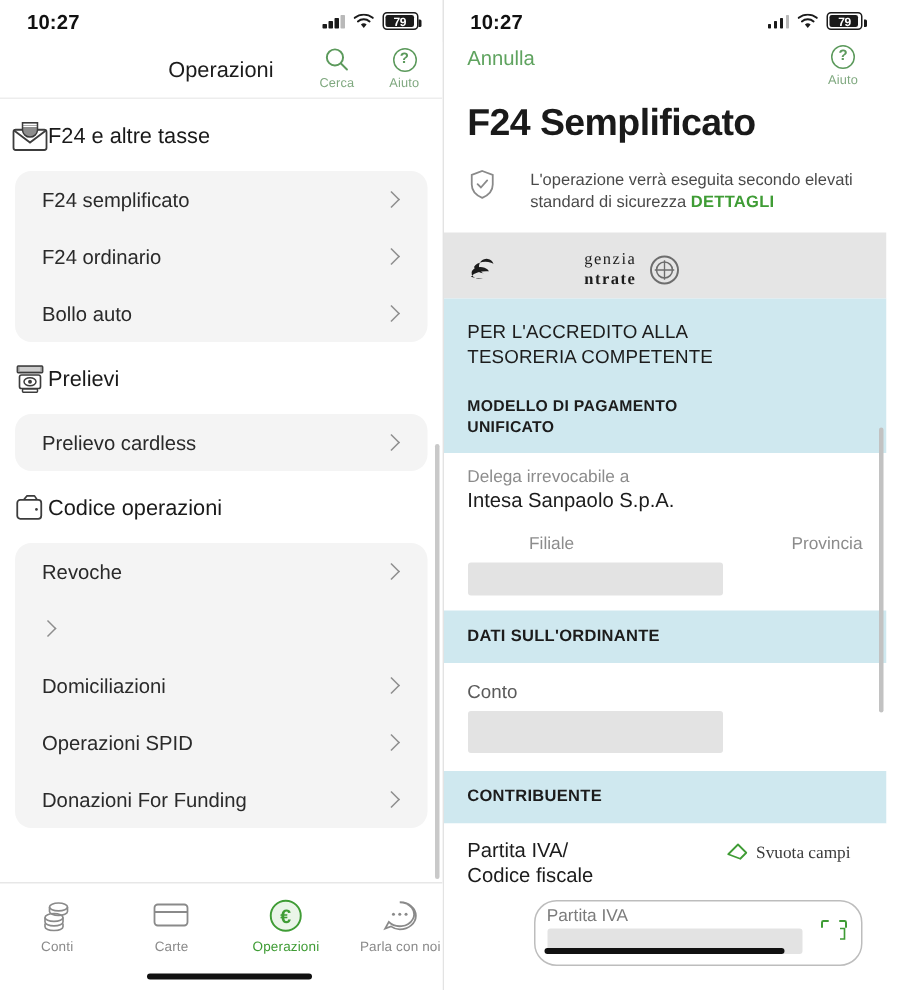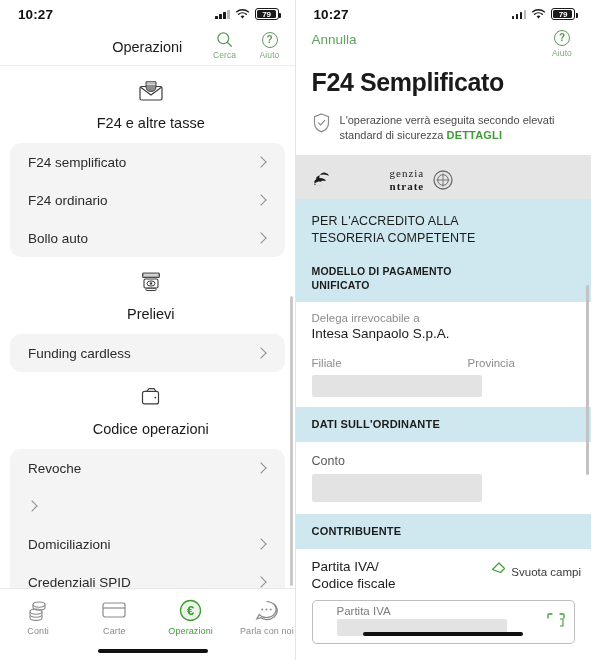--- a/index.html
+++ b/index.html
@@ -54,21 +54,21 @@
     color:#5c9a5c; font-size:10px; line-height:13px; text-align:center; font-weight:600;
   }
 
   
   .listwrap { height: 534px; position: relative; overflow: hidden; background:#fff; }
   .scrollbar {
     position:absolute; right:2px; top:230px; width:3px; height:290px;
     background:#c9c9c9; border-radius:2px;
   }
   .sect-head {
-    display:flex; align-items:center; gap: 13px; padding: 14px 0 12px 7px; flex-direction: column;
+    display:flex; align-items:center; padding: 14px 0 12px 7px;
   }
   .sect-head .sicon { width: 25px; height: 22px; display:flex; align-items:center; justify-content:center; }
   .sect-head .stitle { font-size: 14.5px; color:#1a1a1a; }
 
   .card {
     margin: 0 10px; background: #f4f4f4; border-radius: 11px; overflow:hidden;
   }
   .row {
     height: 38px; display:flex; align-items:center; justify-content:space-between;
     padding: 0 16px 0 18px; cursor: pointer; position: relative;
@@ -96,52 +96,52 @@
 
   
   .r-top { padding: 2px 16px 0 16px; position: relative; height: 34px; }
   .r-top .cancel { font-size: 13.5px; color: #5fa35f; cursor: pointer; }
   .r-top .help { position:absolute; right: 12px; top: 0px; }
   .r-title {
     font-size: 25px; font-weight: 700; color:#1a1a1a; padding: 6px 16px 12px 16px;
     letter-spacing: -.4px;
   }
   .secbanner {
-    display:flex; gap: 10px; padding: 4px 14px 12px 17px; align-items:flex-start;
+    display:flex; gap: 24px; padding: 4px 14px 12px 17px; align-items:flex-start;
   }
   .secbanner .txt { font-size: 11px; color:#4a4a4a; line-height: 1.35; }
   .secbanner .txt b { color:#3f9c35; font-weight:700; letter-spacing:.2px; }
 
   .form { position:relative; }
   .band { background:#cfe8ef; padding: 10px 16px; }
   .band.tall { padding: 11px 16px 14px 16px; }
   .band .bl { font-size: 10.5px; font-weight:700; color:#1c1c1c; letter-spacing:.2px; line-height:1.35; }
   .band .bbig { font-size: 12.5px; color:#1c1c1c; line-height: 1.4; letter-spacing:.1px; }
 
   .logoblock { background:#e5e5e5; padding: 10px 16px 4px 16px; }
   .ae-logo { display:flex; align-items:center; gap: 6px; }
   .ae-word { font-family: "Liberation Serif", serif; font-size: 11px; color:#1c1c1c; line-height: 1.15; letter-spacing: 1px; }
   .ae-word .big { font-weight: 700; }
 
   .fsec { padding: 10px 16px 4px 16px; background:#fff; }
   .flabel { font-size: 11.5px; color:#8c8c8c; margin-bottom: 2px; }
   .fvalue { font-size: 13.5px; color:#1c1c1c; }
   .finput { height: 22px; background:#e3e3e3; border-radius: 2px; margin-top: 4px; }
-  .frow { display:flex; gap: 16px; }
+  .frow { display:flex; gap: 35px; justify-content: flex-end; }
   .frow .c1 { width: 140px; }
 
   .contrib-body { background:#fff; padding: 10px 16px 0 16px; position:relative; }
   .cl { font-size: 13.5px; color:#1c1c1c; line-height: 1.25; }
   .svuota {
-    position:absolute; right: 10px; top: 10px; display:flex; align-items:flex-end; gap:5px; cursor:pointer;
+    position:absolute; right: 24px; top: 10px; display:flex; align-items:center; gap:5px; cursor:pointer;font-family:Liberation Serif, serif;
   }
   .svuota .slbl { font-size: 11.5px; color:#3a3a3a; }
   .fieldbox {
-    margin-top: 8px; border: 1px solid #bdbdbd; border-radius: 5px; height: 44px;
-    position: relative; padding: 4px 24px;
+    margin-top: 8px; border: 1px solid #bdbdbd; border-radius: 15px; height: 44px;
+    position: relative; padding: 4px 8px; margin-left: 44px;
   }
   .fieldbox .fbl { font-size: 11.5px; color:#7b7b7b; }
   .fieldbox .fbi { height: 17px; background:#e3e3e3; margin-top:2px; width: 170px; border-radius:2px; }
   .fieldbox .scanic { position:absolute; right: 8px; top: 11px; }
   .homeind-r {
     position:absolute; bottom: 8px; left:50%; transform:translateX(-50%);
     width:160px; height:4.5px; background:#111; border-radius:3px; z-index: 6;
   }
   .r-scrollbar {
     position:absolute; right:2px; top:130px; width:3px; height:190px;
@@ -235,21 +235,21 @@
             <rect x="4" y="7" width="14" height="9" rx="1.4" stroke="#3c3c3c" stroke-width="1.1" fill="#fff"></rect>
             <ellipse cx="11" cy="11.5" rx="4" ry="2.6" stroke="#3c3c3c" stroke-width="1" fill="none"></ellipse>
             <circle cx="11" cy="11.5" r="1.3" fill="#3c3c3c"></circle>
             <rect x="6" y="16.3" width="10" height="2.2" rx=".6" stroke="#3c3c3c" stroke-width="1" fill="#fff"></rect>
           </svg>
         </div>
         <div class="stitle">Prelievi</div>
       </div>
       <div class="card">
         <div class="row">
-          <span class="rlbl">Funding cardless</span>
+          <span class="rlbl">Prelievo cardless</span>
           <span class="chev"></span>
         </div>
       </div>
 
       <div class="sect-head">
         <div class="sicon">
           <svg width="22" height="20" viewBox="0 0 22 20">
             <path d="M6.5 4.5 L9 1.6 h5 L16 4.5" stroke="#3c3c3c" stroke-width="1.1" fill="none" stroke-linejoin="round"></path>
             <rect x="2.5" y="4.3" width="16" height="12.6" rx="2" stroke="#3c3c3c" stroke-width="1.2" fill="#fff"></rect>
             <circle cx="15.3" cy="10.6" r=".9" fill="#3c3c3c"></circle>
@@ -263,21 +263,21 @@
           <span class="chev"></span>
         </div>
         <div class="row">
           <span class="chev"></span>
         </div>
         <div class="row">
           <span class="rlbl">Domiciliazioni</span>
           <span class="chev"></span>
         </div>
         <div class="row">
-          <span class="rlbl">Credenziali SPID</span>
+          <span class="rlbl">Operazioni SPID</span>
           <span class="chev"></span>
         </div>
         <div class="row">
           <span class="rlbl">Donazioni For Funding</span>
           <span class="chev"></span>
         </div>
       </div>
 
       <div class="scrollbar"></div>
     </div>

